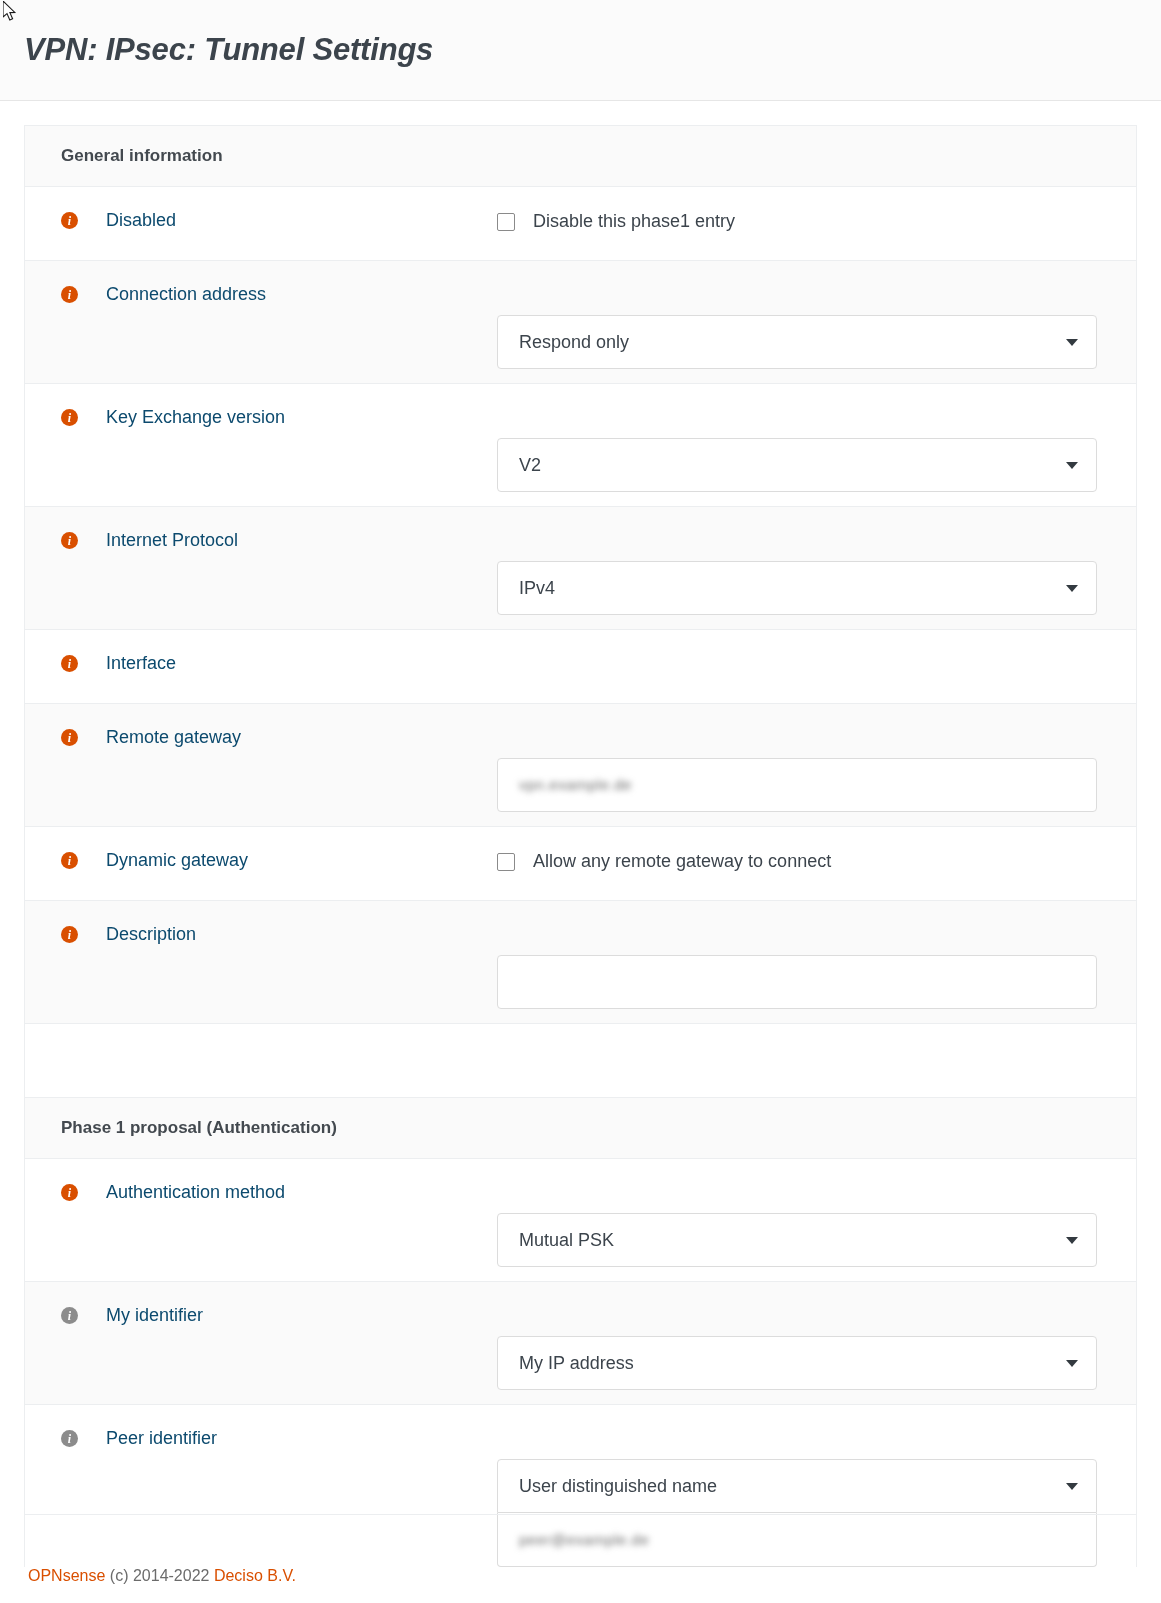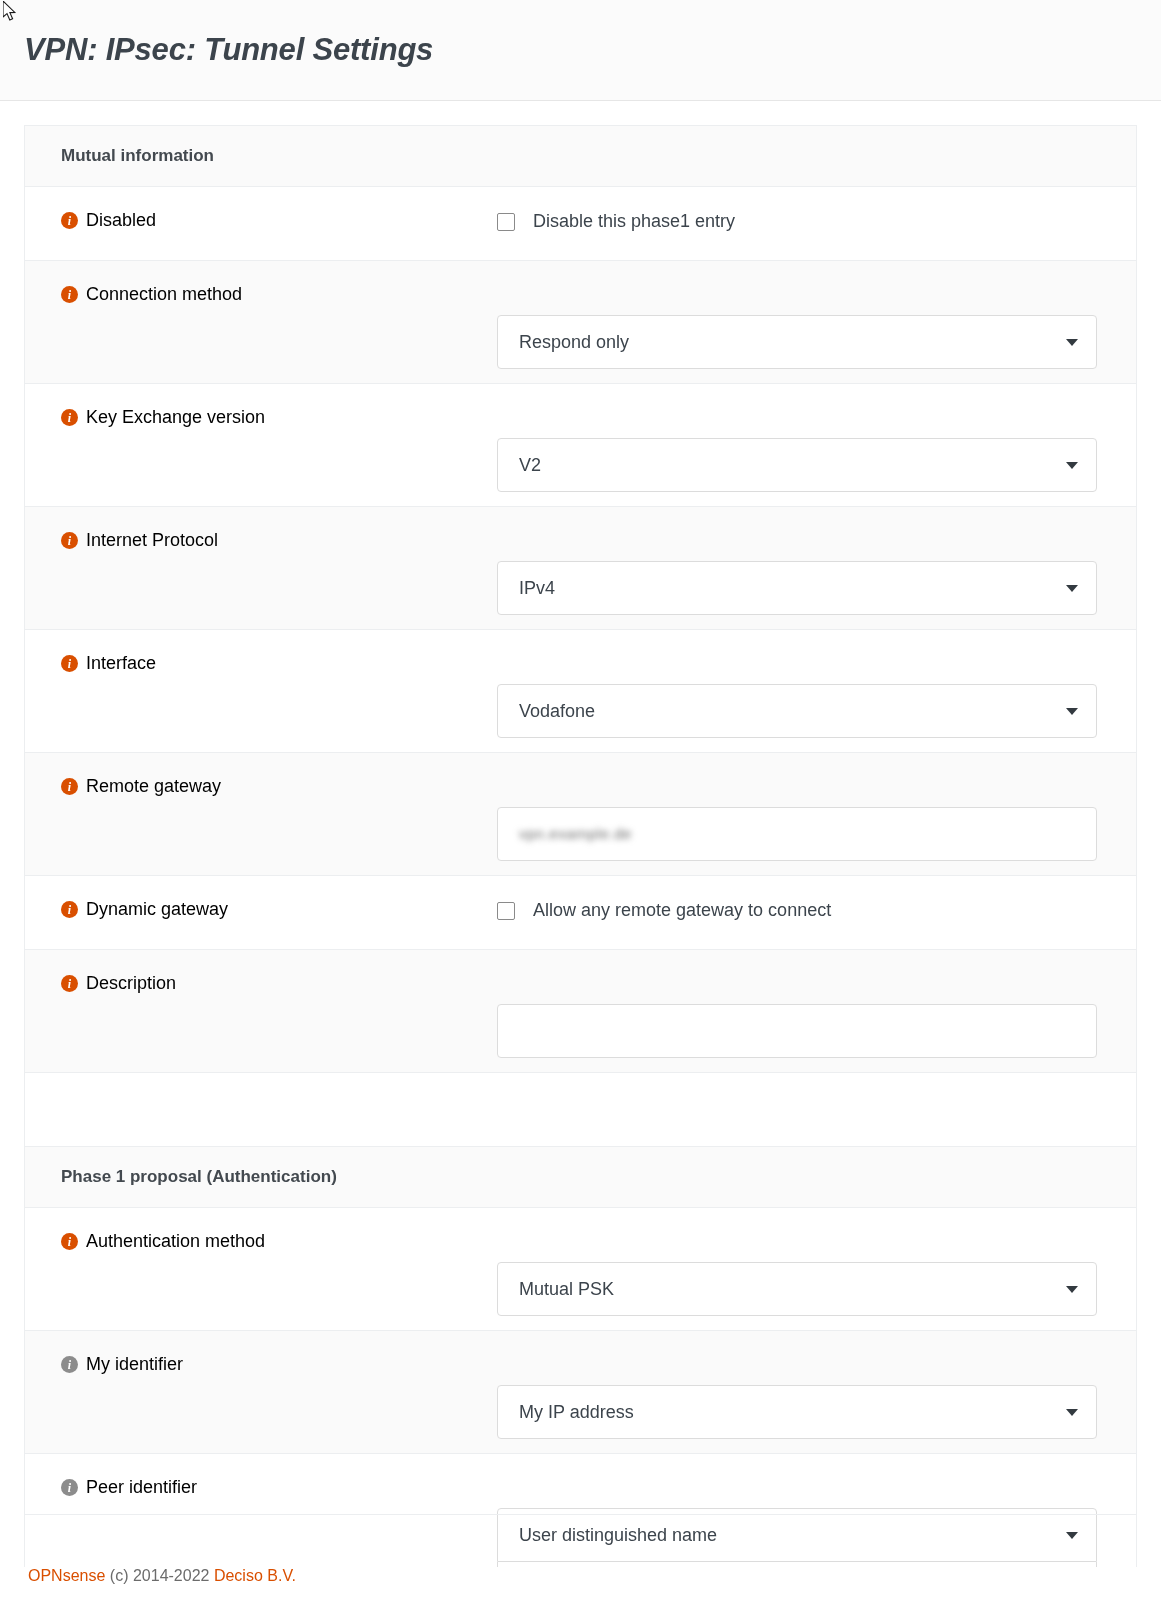--- a/index.html
+++ b/index.html
@@ -75,22 +75,23 @@
     align-items: flex-start;
     gap: 8px;
   }
   .cell-field {
     flex: 1 1 auto;
     padding: 14px 44px 14px 0;
   }
 
   .label-text {
     font-size: 18px;
-    color: #000000;
+    color: #0c4a6e;
     line-height: 22px;
+    margin-left: 20px;
   }
 
   
   .info-icon {
     flex: 0 0 auto;
     width: 17px; height: 17px;
     border-radius: 50%;
     margin-top: 3px;
     display: inline-flex;
     align-items: center;
@@ -196,37 +197,37 @@
 <svg class="cursor" viewBox="0 0 16 22">
   <polygon points="0,0 0,16 4,12.6 6.8,19 9.6,17.8 6.9,11.6 11.8,11.4" fill="#ffffff" stroke="#1a1a1a" stroke-width="1.1"></polygon>
 </svg>
 
 <div class="page-header">
   <div class="page-title">VPN: IPsec: Tunnel Settings</div>
 </div>
 
 <div class="content">
   <div class="panel" id="panel">
-      <div class="section-head">Mutual information</div>
+      <div class="section-head">General information</div>
       <div class="row odd">
         <div class="cell-label">
           <span class="info-icon orange">i</span>
           <span class="label-text">Disabled</span>
         </div>
         <div class="cell-field">
           <div class="check-wrap">
             <span class="checkbox"></span>
             <span class="check-label">Disable this phase1 entry</span>
           </div>
         </div>
       </div>
       <div class="row even">
         <div class="cell-label">
           <span class="info-icon orange">i</span>
-          <span class="label-text">Connection method</span>
+          <span class="label-text">Connection address</span>
         </div>
         <div class="cell-field">
           <div class="select-box">
             <span class="sel-val">Respond only</span>
             <span class="caret"></span>
           </div>
         </div>
       </div>
       <div class="row odd">
         <div class="cell-label">
@@ -249,26 +250,20 @@
           <div class="select-box">
             <span class="sel-val">IPv4</span>
             <span class="caret"></span>
           </div>
         </div>
       </div>
       <div class="row odd">
         <div class="cell-label">
           <span class="info-icon orange">i</span>
           <span class="label-text">Interface</span>
-        </div>
-        <div class="cell-field">
-          <div class="select-box">
-            <span class="sel-val">Vodafone</span>
-            <span class="caret"></span>
-          </div>
         </div>
       </div>
       <div class="row even">
         <div class="cell-label">
           <span class="info-icon orange">i</span>
           <span class="label-text">Remote gateway</span>
         </div>
         <div class="cell-field">
           <div class="text-box">
             <span class="redacted">vpn.example.de</span>

